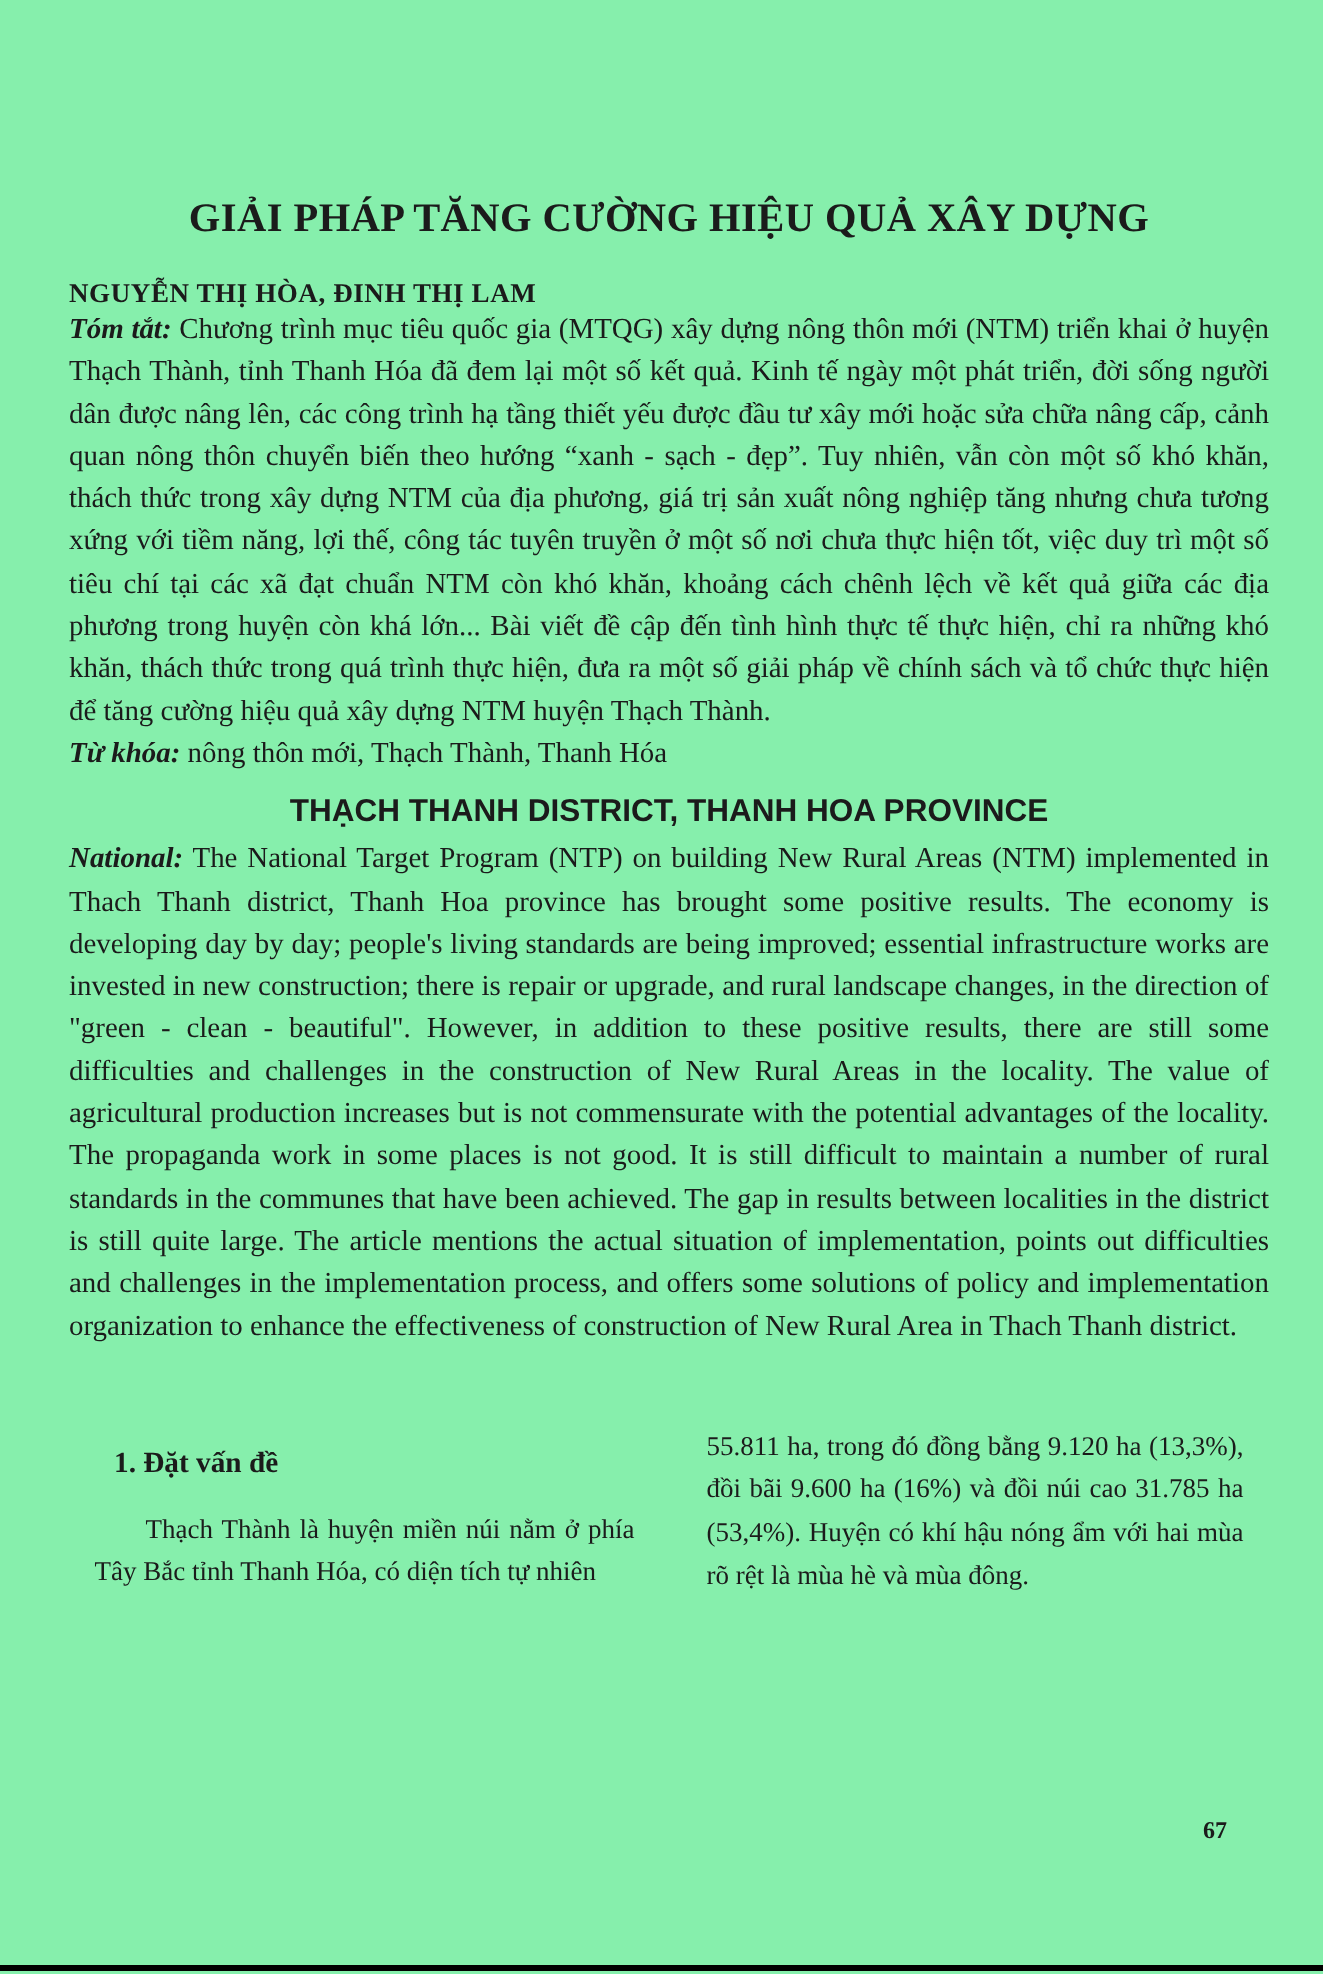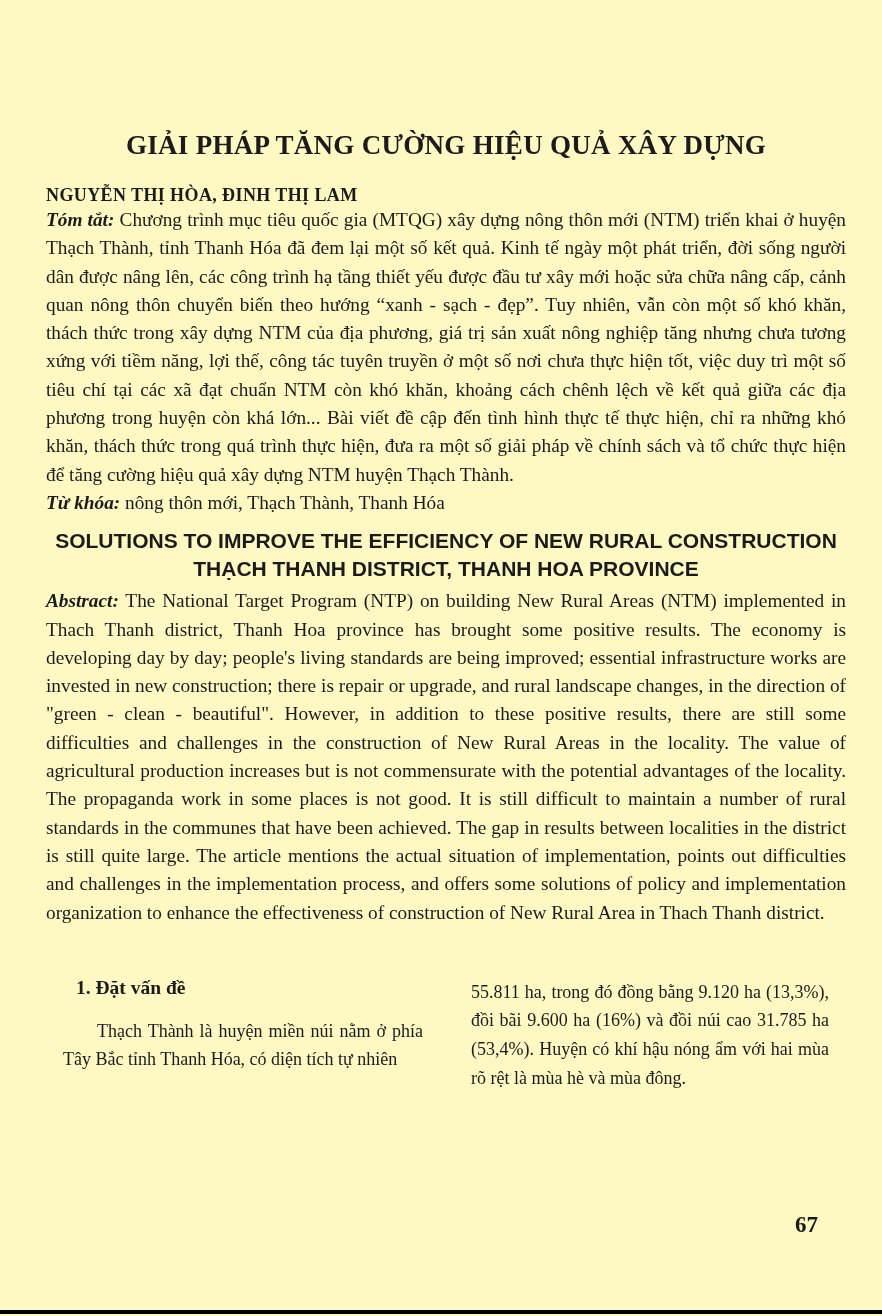--- a/index.html
+++ b/index.html
@@ -1,21 +1,21 @@
 <!DOCTYPE html>
 <html><head>
 <meta charset="utf-8">
 <style>
   html, body { margin:0; padding:0; background:#e8e8e8; }
   .page {
     position: relative;
     width: 882px;
     height: 1316px;
     margin: 0 auto;
-    background: #fef9c3;
+    background: #86efac;
     color: #1b1b1b;
     font-family: "Liberation Serif", "DejaVu Serif", serif;
     overflow: hidden;
   }
   .content { padding: 0 36px 0 46px; }
 
   .title-vi {
     margin: 118px 0 0 0;
     text-align: center;
     font-size: 27px;
@@ -58,38 +58,38 @@
 
   .columns {
     display: flex;
     gap: 14px;
     margin-top: 34px;
   }
   .col-left  { width: 394px; padding-top: 16px; box-sizing: border-box; }
   .col-right { width: 392px; box-sizing: border-box; }
 
   .sec-heading {
-    margin: 0 0 18px 30px;
+    margin: 16px 0 18px 30px;
     font-size: 19.5px;
     font-weight: bold;
   }
   .col-para {
     margin: 17px;
     font-size: 18px;
     line-height: 28.6px;
     text-align: justify;
   }
   .col-left .col-para { text-indent: 34px; }
 
   .page-number {
     position: absolute;
     top: 1212px;
     right: 64px;
     font-weight: bold;
-    font-size: 23px;
+    font-size: 16px;
   }
 
   .bottom-rule {
     position: absolute;
     left: 0;
     bottom: 2px;
     width: 100%;
     height: 4px;
     background: #000;
   }
@@ -106,25 +106,24 @@
 
     <div class="authors">NGUYỄN THỊ HÒA, ĐINH THỊ LAM</div>
 
     <p class="para abstract-vi"><span class="bi">Tóm tắt:</span>
       <span>Chương trình mục tiêu quốc gia (MTQG) xây dựng nông thôn mới (NTM) triển khai ở huyện Thạch Thành, tỉnh Thanh Hóa đã đem lại một số kết quả. Kinh tế ngày một phát triển, đời sống người dân được nâng lên, các công trình hạ tầng thiết yếu được đầu tư xây mới hoặc sửa chữa nâng cấp, cảnh quan nông thôn chuyển biến theo hướng “xanh - sạch - đẹp”. Tuy nhiên, vẫn còn một số khó khăn, thách thức trong xây dựng NTM của địa phương, giá trị sản xuất nông nghiệp tăng nhưng chưa tương xứng với tiềm năng, lợi thế, công tác tuyên truyền ở một số nơi chưa thực hiện tốt, việc duy trì một số tiêu chí tại các xã đạt chuẩn NTM còn khó khăn, khoảng cách chênh lệch về kết quả giữa các địa phương trong huyện còn khá lớn... Bài viết đề cập đến tình hình thực tế thực hiện, chỉ ra những khó khăn, thách thức trong quá trình thực hiện, đưa ra một số giải pháp về chính sách và tổ chức thực hiện để tăng cường hiệu quả xây dựng NTM huyện Thạch Thành.</span></p>
 
     <p class="kwline"><span class="bi">Từ khóa:</span>
       <span>nông thôn mới, Thạch Thành, Thanh Hóa</span></p>
 
     <h2 class="title-en">
-      <span class="tline">SOLUTIONS TO IMPROVE THE EFFICIENCY OF NEW RURAL CONSTRUCTION</span>
       <span class="tline">THẠCH THANH DISTRICT, THANH HOA PROVINCE</span>
     </h2>
 
-    <p class="para"><span class="bi">Abstract:</span>
+    <p class="para"><span class="bi">National:</span>
       <span>The National Target Program (NTP) on building New Rural Areas (NTM) implemented in Thach Thanh district, Thanh Hoa province has brought some positive results. The economy is developing day by day; people's living standards are being improved; essential infrastructure works are invested in new construction; there is repair or upgrade, and rural landscape changes, in the direction of "green - clean - beautiful". However, in addition to these positive results, there are still some difficulties and challenges in the construction of New Rural Areas in the locality. The value of agricultural production increases but is not commensurate with the potential advantages of the locality. The propaganda work in some places is not good. It is still difficult to maintain a number of rural standards in the communes that have been achieved. The gap in results between localities in the district is still quite large. The article mentions the actual situation of implementation, points out difficulties and challenges in the implementation process, and offers some solutions of policy and implementation organization to enhance the effectiveness of construction of New Rural Area in Thach Thanh district.</span></p>
 
 
     <div class="columns">
       <div class="col-left">
         <h3 class="sec-heading">1. Đặt vấn đề</h3>
         <p class="col-para">Thạch Thành là huyện miền núi nằm ở phía Tây Bắc tỉnh Thanh Hóa, có diện tích tự nhiên</p>
       </div>
       <div class="col-right">
         <p class="col-para">55.811 ha, trong đó đồng bằng 9.120 ha (13,3%), đồi bãi 9.600 ha (16%) và đồi núi cao 31.785 ha (53,4%). Huyện có khí hậu nóng ẩm với hai mùa rõ rệt là mùa hè và mùa đông.</p>

